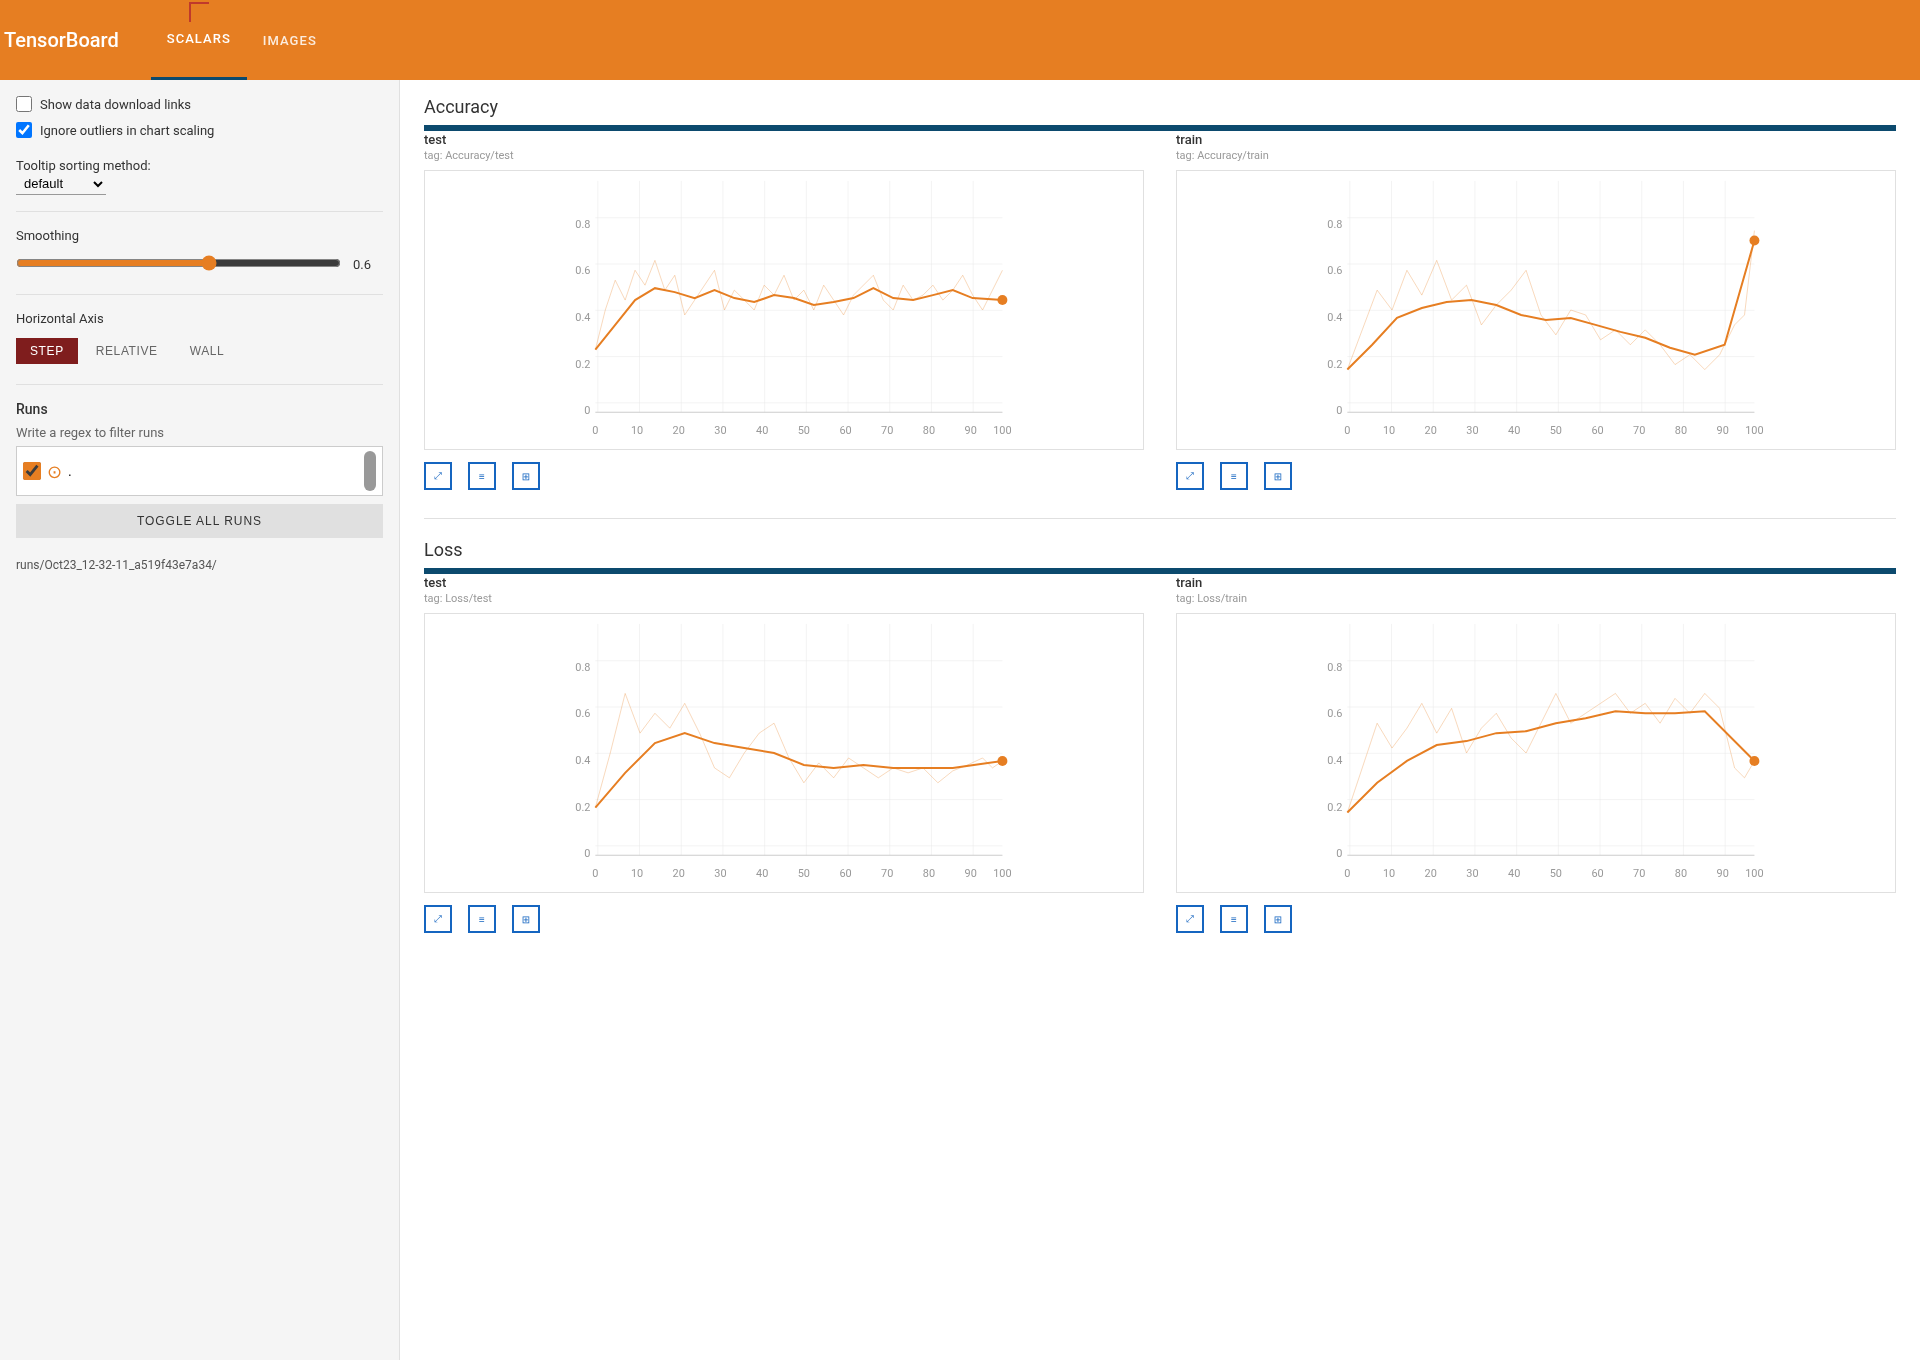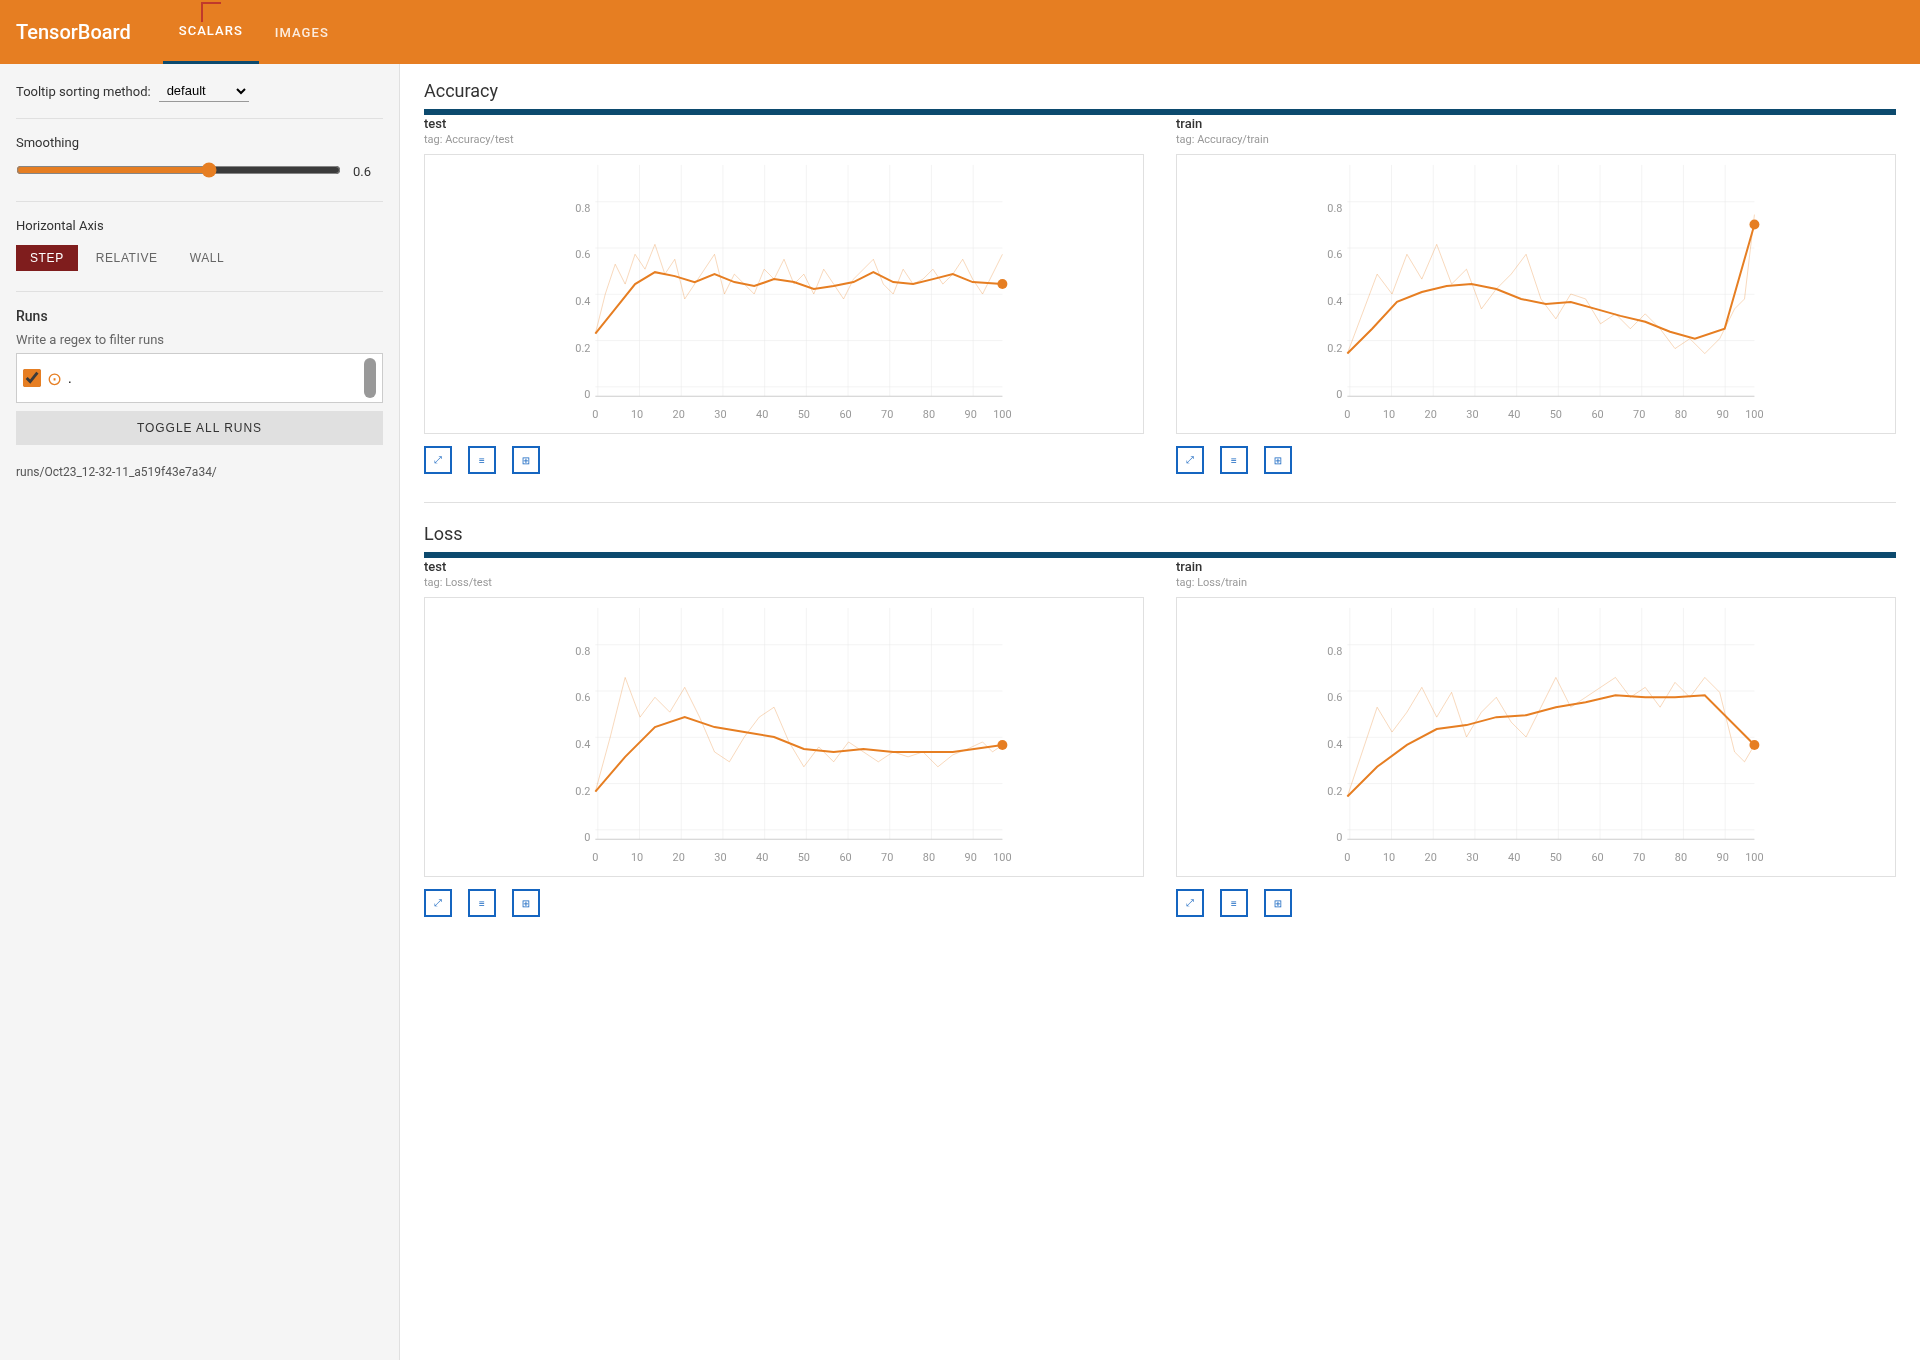--- a/index.html
+++ b/index.html
@@ -3,22 +3,22 @@
   <meta charset="utf-8">
   <style>
     * { box-sizing: border-box; margin: 0; padding: 0; }
     body { font-family: 'Roboto', Arial, sans-serif; background: #f5f5f5; font-size: 13px; color: #333; }
 
     
     .header {
       background: #e67e22;
       display: flex;
       align-items: center;
-      height: 64px;
-      padding: 0 16px;
+      height: 80px;
+      padding: 0 4px;
     }
     .header-logo {
       color: white;
       font-size: 20px;
       font-weight: 500;
       margin-right: 32px;
     }
     .header-nav {
       display: flex;
       align-items: center;
@@ -86,22 +86,22 @@
     }
     .checkbox-row input[type="checkbox"] {
       margin-right: 8px;
       width: 16px;
       height: 16px;
     }
 
     
     .tooltip-row {
       display: flex;
-      align-items: center;
       margin-bottom: 8px;
+      flex-direction: column;
     }
     .tooltip-label {
       font-size: 13px;
       color: #333;
       margin-right: 8px;
     }
     .tooltip-select {
       border: none;
       border-bottom: 1px solid #999;
       background: transparent;
@@ -304,20 +304,30 @@
     <div class="header-nav-item">
       <span>IMAGES</span>
     </div>
   </nav>
 </div>
 
 <div class="layout">
 
   <div class="sidebar">
 
+    <div class="sidebar-section">
+      <label class="checkbox-row">
+        <input type="checkbox" style="">
+        <span>Show data download links</span>
+      </label>
+      <label class="checkbox-row">
+        <input type="checkbox" checked="" style="">
+        <span>Ignore outliers in chart scaling</span>
+      </label>
+    </div>
 
     <div class="tooltip-row">
       <span class="tooltip-label">Tooltip sorting method:</span>
       <select class="tooltip-select">
         <option>default</option>
         <option>ascending</option>
         <option>descending</option>
         <option>nearest</option>
       </select>
     </div>

